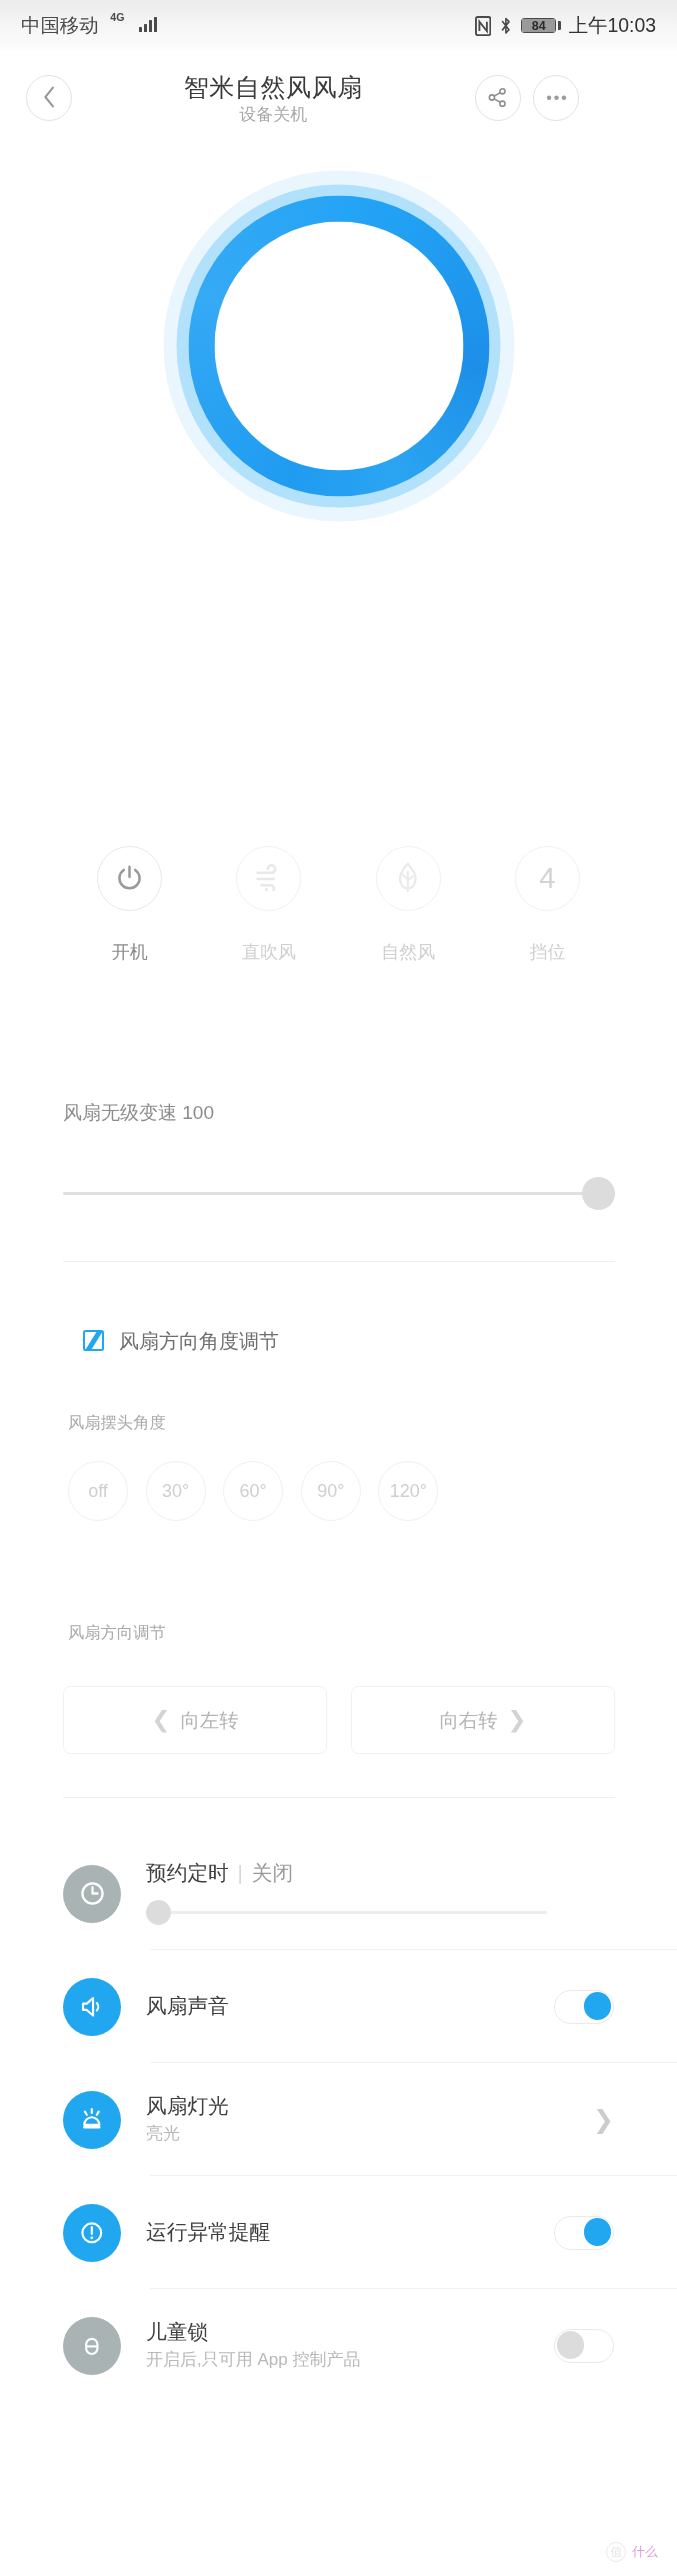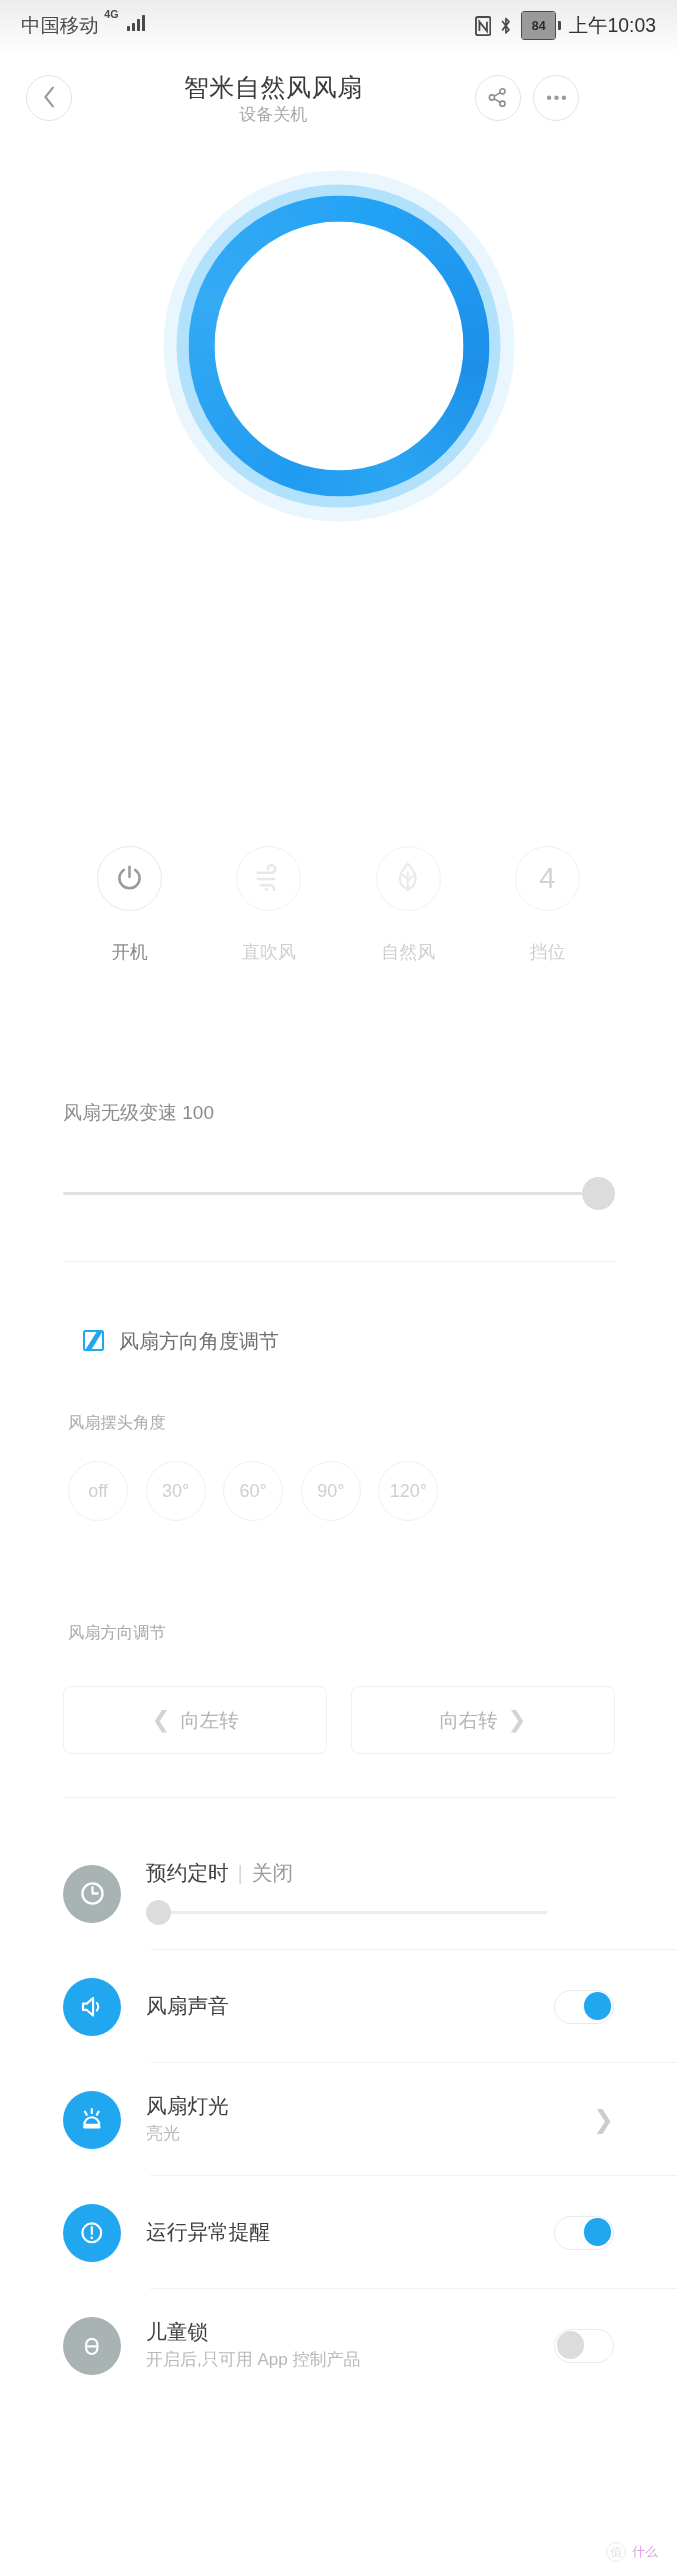--- a/index.html
+++ b/index.html
@@ -11,34 +11,34 @@
   }
   .page { position:relative; width:677px; height:2576px; overflow:hidden; background:#fff; }
 
   
   .statusbar {
     position:absolute; top:0; left:0; width:677px; height:51px;
     background:linear-gradient(180deg,#ececec 0%,#f6f6f6 55%,#fdfdfd 100%);
     display:flex; align-items:center; justify-content:space-between;
     padding:0 21px;
   }
-  .sb-left { display:flex; align-items:flex-start; gap:7px; }
+  .sb-left { display:flex; align-items:center; gap:13px; }
   .carrier { font-size:19.4px; color:#4a4a4a; letter-spacing:0px; line-height:1; }
   .net-type { font-size:10.7px; color:#4a4a4a; position:relative; top:-8.1px; left:-1.3px; font-weight:600;}
   .bars { display:flex; align-items:flex-end; gap:1.9px; height:16.3px; position:relative; top:-1.3px; }
   .bars i { display:block; width:3.1px; background:#4a4a4a; border-radius:0.6px; }
   .bars i:nth-child(1){height:5px;} .bars i:nth-child(2){height:8.1px;}
   .bars i:nth-child(3){height:12px;} .bars i:nth-child(4){height:15.7px;}
   .sb-right { display:flex; align-items:center; gap:8.1px; }
   .sb-ic { color:#4a4a4a; display:flex; align-items:center; }
   .battery {
     display:flex; align-items:center;
   }
   .batt-body {
-    border:1.6px solid #4a4a4a; border-radius:3.1px; width:35px; height:29px;
+    border:1.6px solid #4a4a4a; border-radius:3.1px; width:35px; height:15px;
     display:flex; align-items:center; justify-content:center; background:#fff;
   }
   .batt-fill {
     background:#9a9a9a; width:100%; height:100%; display:flex;
     align-items:center; justify-content:center;
     font-size:12.5px; color:#2b2b2b; font-weight:600;
   }
   .batt-tip { width:3.1px; height:8.1px; background:#4a4a4a; border-radius:0 1.3px 1.3px 0; margin-left:1.3px; }
   .clock { font-size:19.4px; color:#333; line-height:1; }
 

